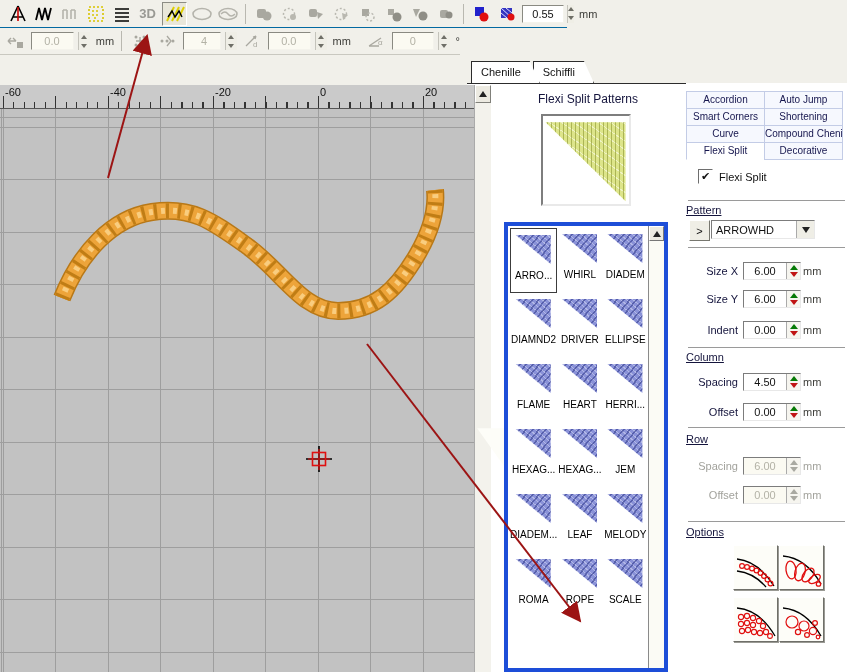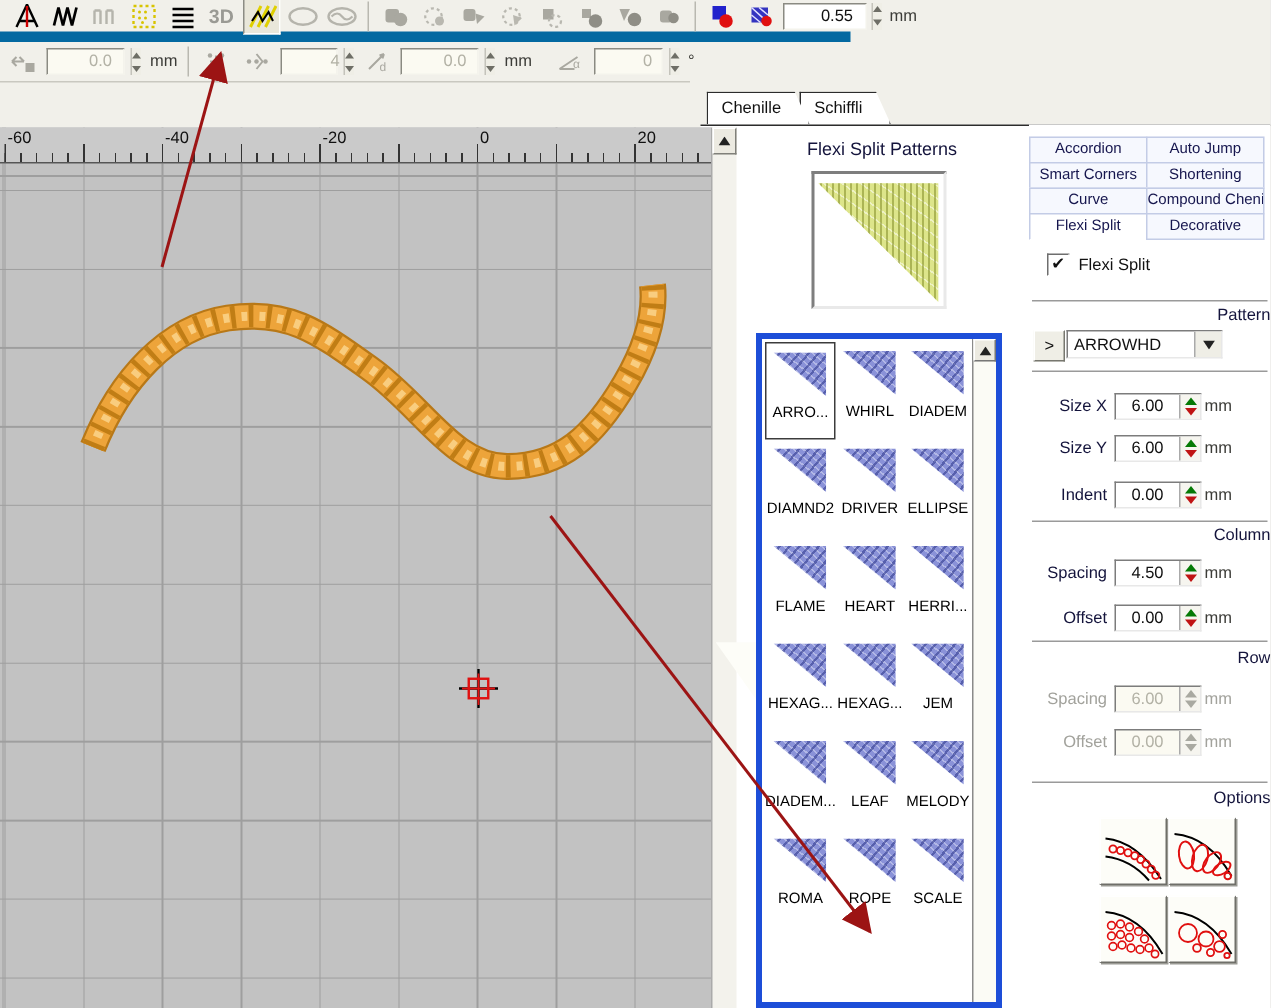--- a/index.html
+++ b/index.html
@@ -1,30 +1,30 @@
 <!DOCTYPE html>
 <html><head>
 <meta charset="utf-8">
 <style>
   html,body{margin:0;padding:0;background:#e8e8e8;}
   body{font-family:"Liberation Sans",sans-serif;-webkit-font-smoothing:none;}
   .screen{position:relative;width:847px;height:672px;background:#f1f0ea;overflow:hidden;font-size:11px;color:#111;}
 
   
   .tb1{position:absolute;left:0;top:0;width:567px;height:28px;display:flex;align-items:center;gap:3px;
-       padding-left:6px;box-sizing:border-box;border-bottom:7px solid #0369a1;background:#f1f0ea;}
+       padding-left:6px;box-sizing:border-box;border-bottom:1px solid #0369a1;background:#f1f0ea;}
   .tb2{position:absolute;left:0;top:28px;width:460px;height:27px;display:flex;align-items:center;gap:4px;
        padding-left:4px;box-sizing:border-box;background:#f1f0ea;border-bottom:1px solid #c9c8c0;}
   .tbtn{width:23px;height:22px;display:flex;align-items:center;justify-content:center;flex:0 0 auto;}
   .tbtn.pressed{border:1px solid;border-color:#8c8c84 #ffffff #ffffff #8c8c84;background:#e9e7da;}
   .tsep{width:1px;height:20px;background:#b9b8b0;margin:0 3px;flex:0 0 auto;}
   .t3d{font-weight:bold;font-size:13px;color:#9a9a94;}
   .field{display:inline-flex;align-items:stretch;height:18px;background:#fff;
          border:1px solid;border-color:#8a8a82 #f4f3ec #f4f3ec #8a8a82;box-sizing:border-box;}
-  .field .v{display:flex;align-items:center;justify-content:center;padding:0 18px;min-width:34px;font-size:11px;}
+  .field .v{display:flex;align-items:center;justify-content:center;padding:0 3px;min-width:34px;font-size:11px;}
   .field.dis{background:#fbfaf2;}
   .field.dis .v{color:#b3b2a6;}
   .spin{width:13px;display:flex;flex-direction:column;border-left:1px solid #c4c3bb;background:#efeee6;}
   .spin div{flex:1;display:flex;align-items:center;justify-content:center;}
   .car{width:0;height:0;border-left:3px solid transparent;border-right:3px solid transparent;}
   .car.up{border-bottom:4px solid #6e6e66;}
   .car.dn{border-top:4px solid #6e6e66;}
   .unit{margin-left:2px;color:#3c3c38;}
 
   
@@ -75,21 +75,21 @@
   
   .props{position:absolute;left:686px;top:83px;right:0;bottom:0;background:#fff;z-index:3;}
   .ptabs{position:absolute;left:1px;top:9px;width:156px;display:grid;grid-template-columns:1fr 1fr;}
   .ptab{height:16px;line-height:15px;text-align:center;font-size:10px;color:#16164e;background:#f6f8fe;
         border:1px solid #c3cce6;margin:-1px 0 0 -1px;white-space:nowrap;overflow:hidden;}
   .ptab:nth-of-type(7){background:#fff;border-bottom-color:#fff;font-weight:normal;}
   .chk{position:absolute;left:12px;top:86px;display:flex;align-items:center;gap:6px;}
   .chkbox{width:13px;height:13px;background:#fff;border:1px solid;border-color:#6e6e6e #fff #fff #6e6e6e;
           display:flex;align-items:center;justify-content:center;font-size:11px;line-height:11px;}
   .sep{position:absolute;left:2px;width:157px;height:1px;background:#9a9a9a;}
-  .sectitle{position:absolute;width:161px;text-align:right;font-size:11px;color:#14143c;}
+  .sectitle{position:absolute;width:161px;text-align:left;font-size:11px;color:#14143c;text-decoration:underline;}
   .prow{position:absolute;display:flex;align-items:center;height:19px;}
   .plabel{width:52px;text-align:right;margin-right:5px;color:#14143c;}
   .prow.dis .plabel{color:#a2a29c;}
   .nf{display:inline-flex;height:18px;width:58px;background:#fff;box-sizing:border-box;
       border:1px solid;border-color:#7c7c7c #e8e8e8 #e8e8e8 #7c7c7c;}
   .nf .v{flex:1;display:flex;align-items:center;justify-content:center;font-size:11px;}
   .nf .sp{width:13px;border-left:1px solid #aaa;display:flex;flex-direction:column;justify-content:center;align-items:center;gap:2px;background:#f6f5ef;}
   .tri-up{width:0;height:0;border-left:4px solid transparent;border-right:4px solid transparent;border-bottom:5px solid #067a06;}
   .tri-dn{width:0;height:0;border-left:4px solid transparent;border-right:4px solid transparent;border-top:5px solid #c01414;}
   .prow.dis .nf{background:#fbfaf2;}

